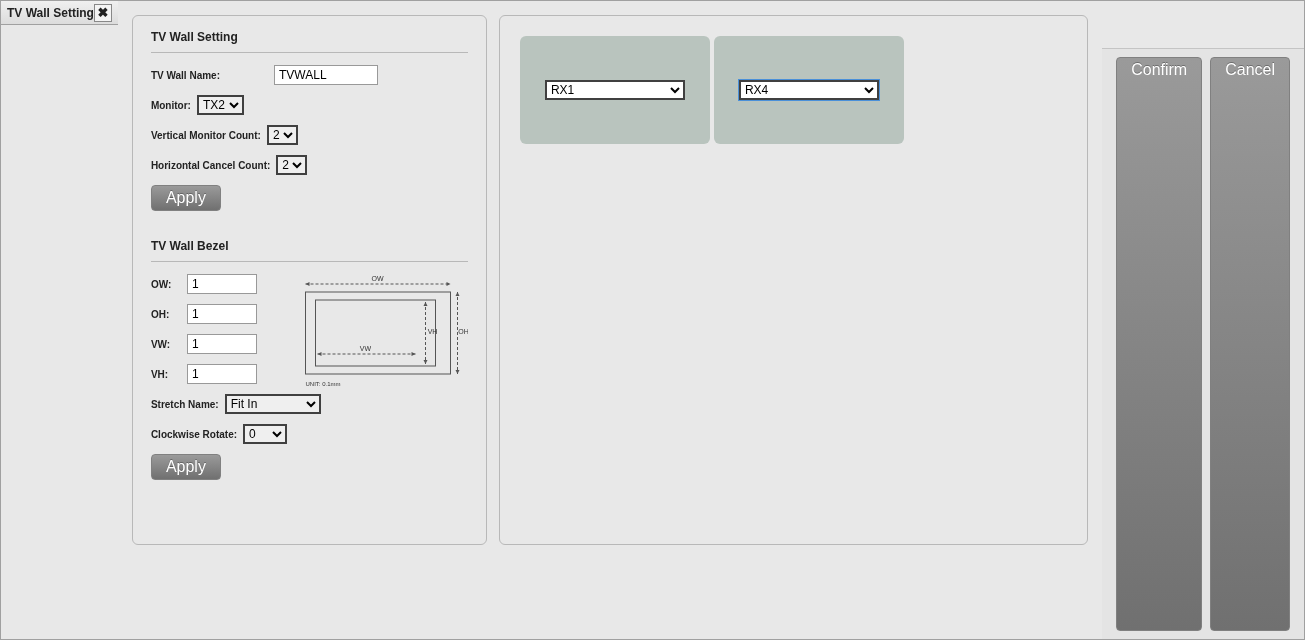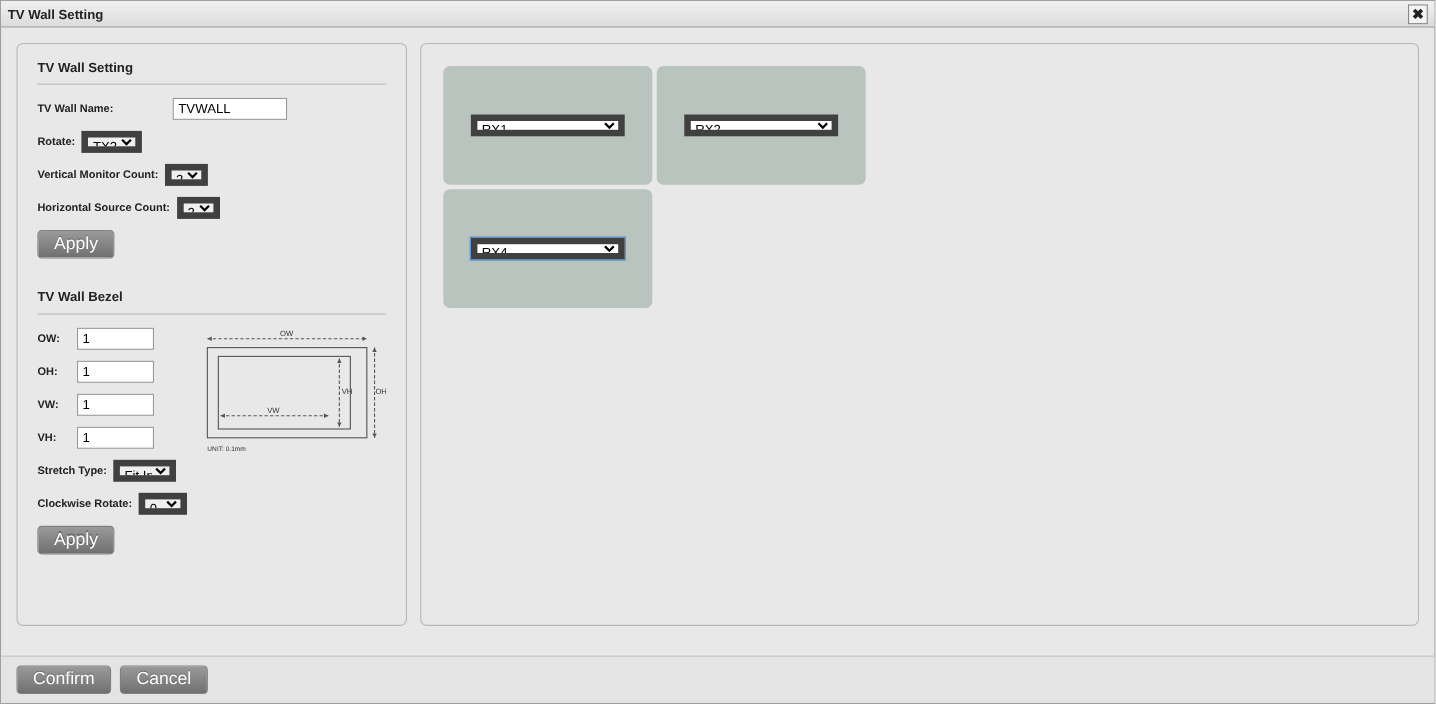--- a/index.html
+++ b/index.html
@@ -8,21 +8,21 @@
     width: 1305px; height: 640px;
     font-family: Arial, Helvetica, sans-serif;
     font-size: 12px;
     background: #e8e8e8;
     color: #222;
   }
   .dialog {
     width: 1305px; height: 640px;
     background: #e8e8e8;
     border: 1px solid #a0a0a0;
-    display: flex; flex-direction: column;
+    display: flex; flex-direction: row;
   }
   .titlebar {
     height: 24px;
     background: linear-gradient(#f0f0f0, #dcdcdc);
     border-bottom: 1px solid #a0a0a0;
     display: flex; align-items: center;
     padding: 0 6px;
     font-weight: bold;
     font-size: 12px;
   }
@@ -75,21 +75,21 @@
   }
   input[type=text] {
     height: 20px;
     border: 1px solid #999;
     padding: 0 4px;
     font-size: 12px;
     background: #fff;
   }
   select {
     height: 20px;
-    border: 6px solid #404040;
+    border: 2px solid #404040;
     font-size: 12px;
     background: #efefef;
   }
   .btn {
     display: inline-block;
     padding: 3px 14px;
     border: 1px solid #808080;
     border-radius: 4px;
     background: linear-gradient(#9a9a9a, #707070);
     color: #fff;
@@ -134,20 +134,21 @@
   .monitor.active select {
     outline: 1px solid #4a90d9;
     background: #ffffff;
   }
 
   .footer {
     border-top: 1px solid #c4c4c4;
     padding: 8px 14px;
     display: flex; gap: 8px;
     background: #e4e4e4;
+    margin-top: 47px;
   }
 </style>
 </head>
 <body>
 
 <div class="dialog">
 
   <div class="titlebar">
     <span>TV Wall Setting</span>
     <span class="spacer"></span>
@@ -159,35 +160,35 @@
     <div class="panel panel-left">
 
       <div class="section-title">TV Wall Setting</div>
 
       <div class="form-row">
         <label>TV Wall Name:</label>
         <input type="text" style="width: 104px; margin-left: 48px;" value="TVWALL">
       </div>
 
       <div class="form-row">
-        <label>Rotate:</label>
+        <label>Monitor:</label>
         <select>
           <option>TX2</option>
         </select>
       </div>
 
       <div class="form-row">
         <label>Vertical Monitor Count:</label>
         <select>
           <option>2</option>
         </select>
       </div>
 
       <div class="form-row">
-        <label>Horizontal Source Count:</label>
+        <label>Horizontal Cancel Count:</label>
         <select>
           <option>2</option>
         </select>
       </div>
 
       <div class="form-row">
         <span class="btn btn-small">Apply</span>
       </div>
 
       <div class="section-gap"></div>
@@ -240,22 +241,22 @@
             <polygon points="130,28 128,32 132,32" fill="#555"></polygon>
             <polygon points="130,90 128,86 132,86" fill="#555"></polygon>
             <text x="137" y="60" text-anchor="middle" font-size="7" fill="#333">VH</text>
 
             <text x="10" y="112" font-size="6" fill="#333">UNIT: 0.1mm</text>
           </svg>
         </div>
       </div>
 
       <div class="form-row">
-        <label>Stretch Type:</label>
-        <select style="width:57px">
+        <label>Stretch Name:</label>
+        <select style="width:96px">
           <option>Fit In</option>
         </select>
       </div>
 
       <div class="form-row">
         <label>Clockwise Rotate:</label>
         <select style="width:44px">
           <option>0</option>
         </select>
       </div>
@@ -264,23 +265,20 @@
         <span class="btn btn-small">Apply</span>
       </div>
 
     </div>
 
     <div class="panel panel-right">
       <div class="grid">
         <div class="monitor">
           <select><option>RX1</option></select>
         </div>
-        <div class="monitor">
-          <select><option>RX2</option></select>
-        </div>
         <div class="monitor active">
           <select><option>RX4</option></select>
         </div>
       </div>
     </div>
 
   </div>
 
   <div class="footer">
     <span class="btn">Confirm</span>

